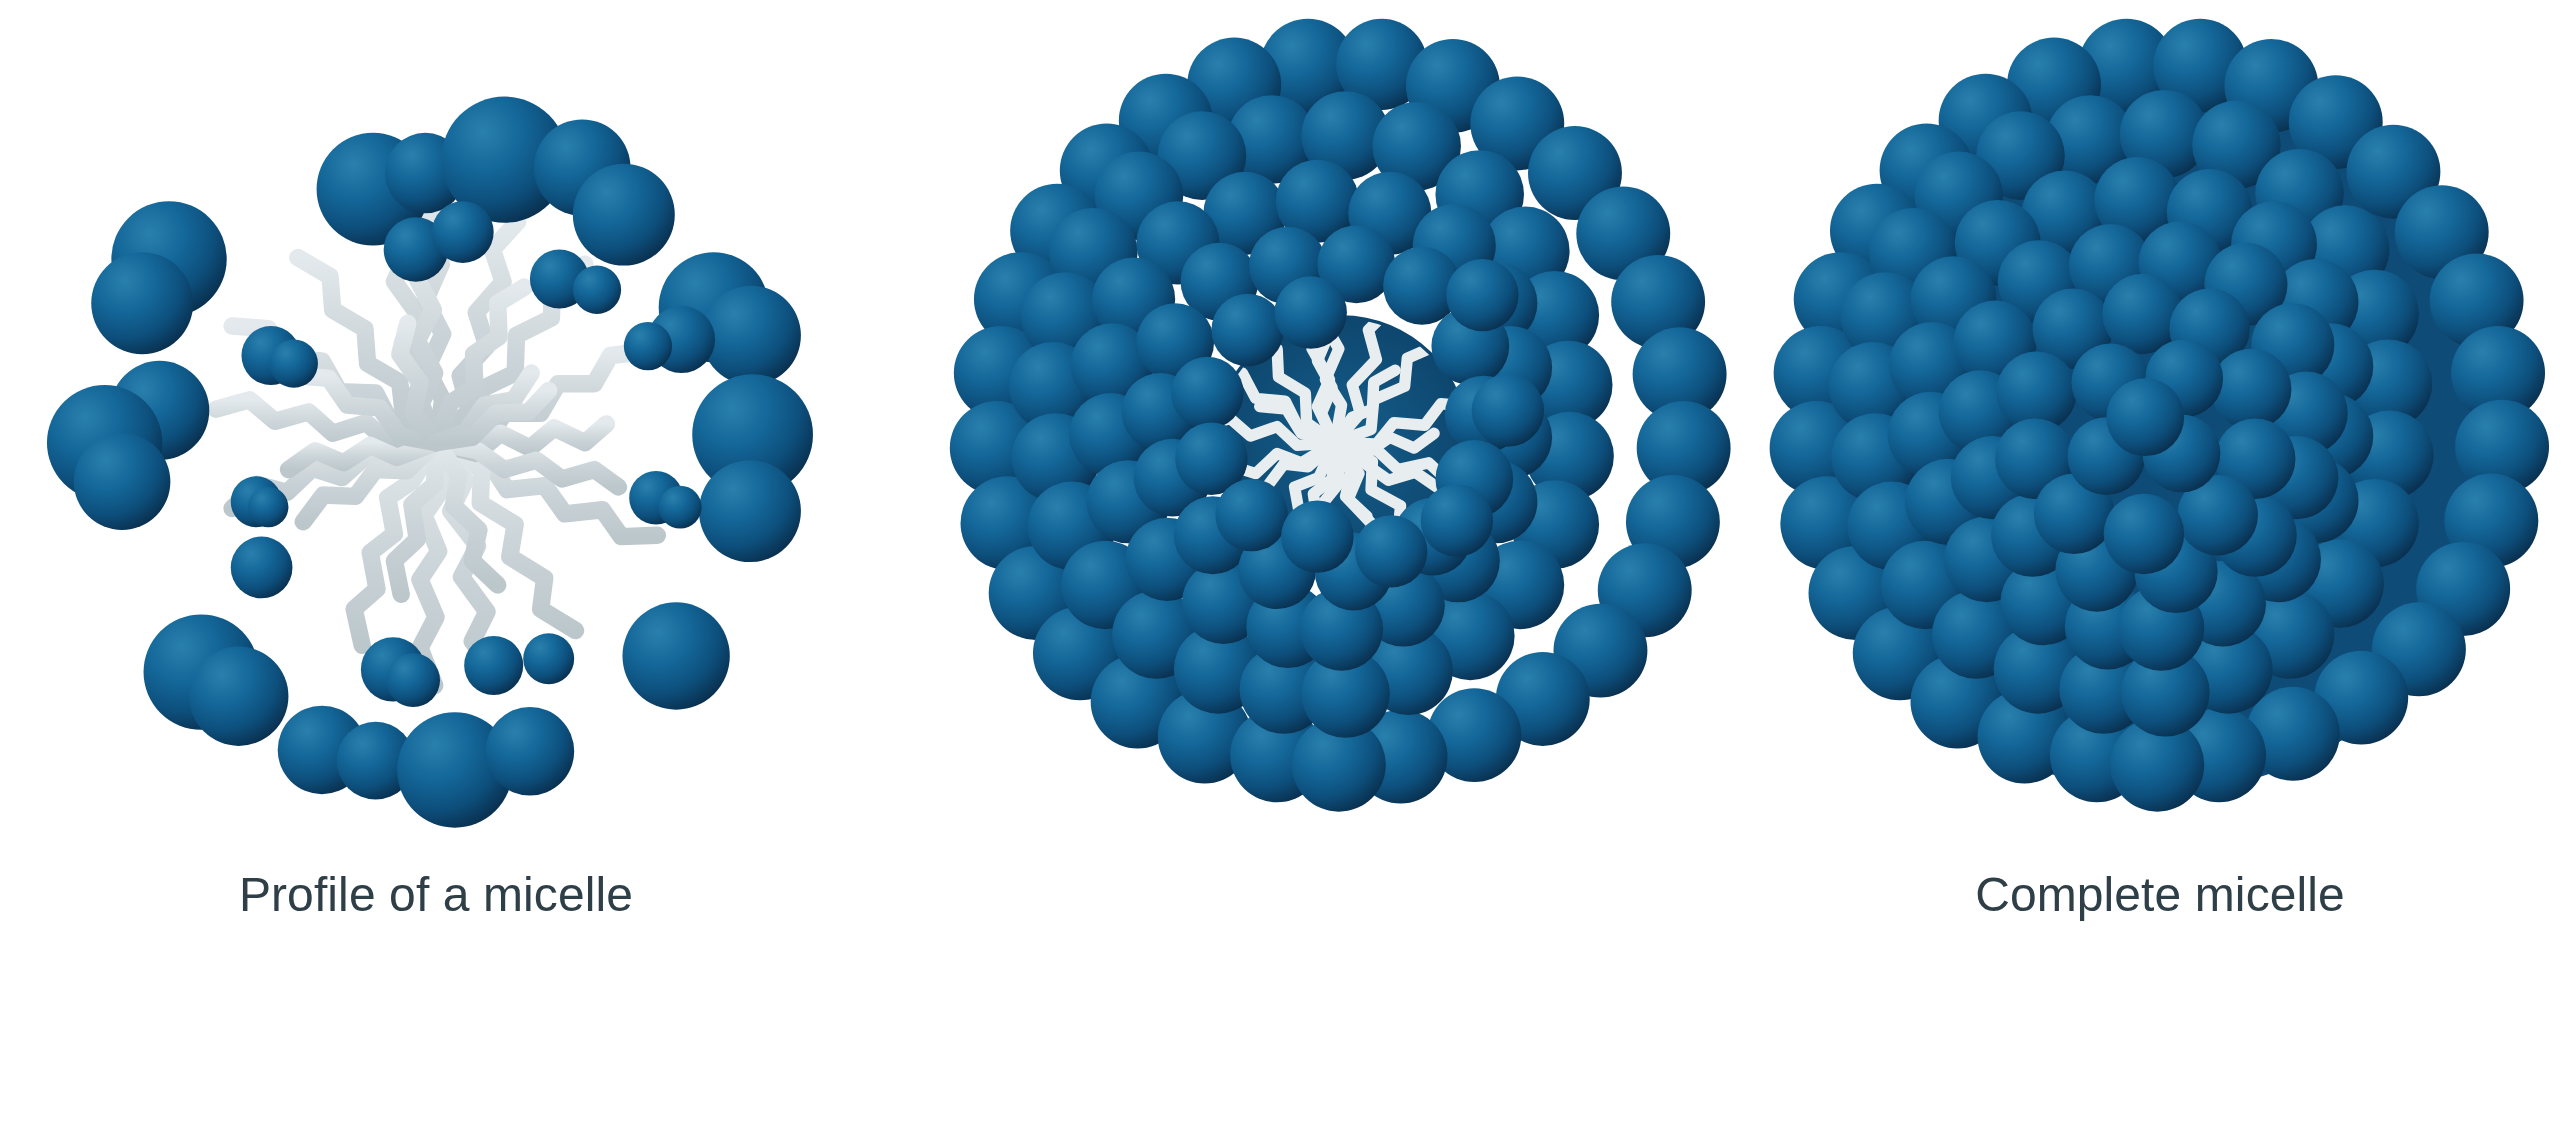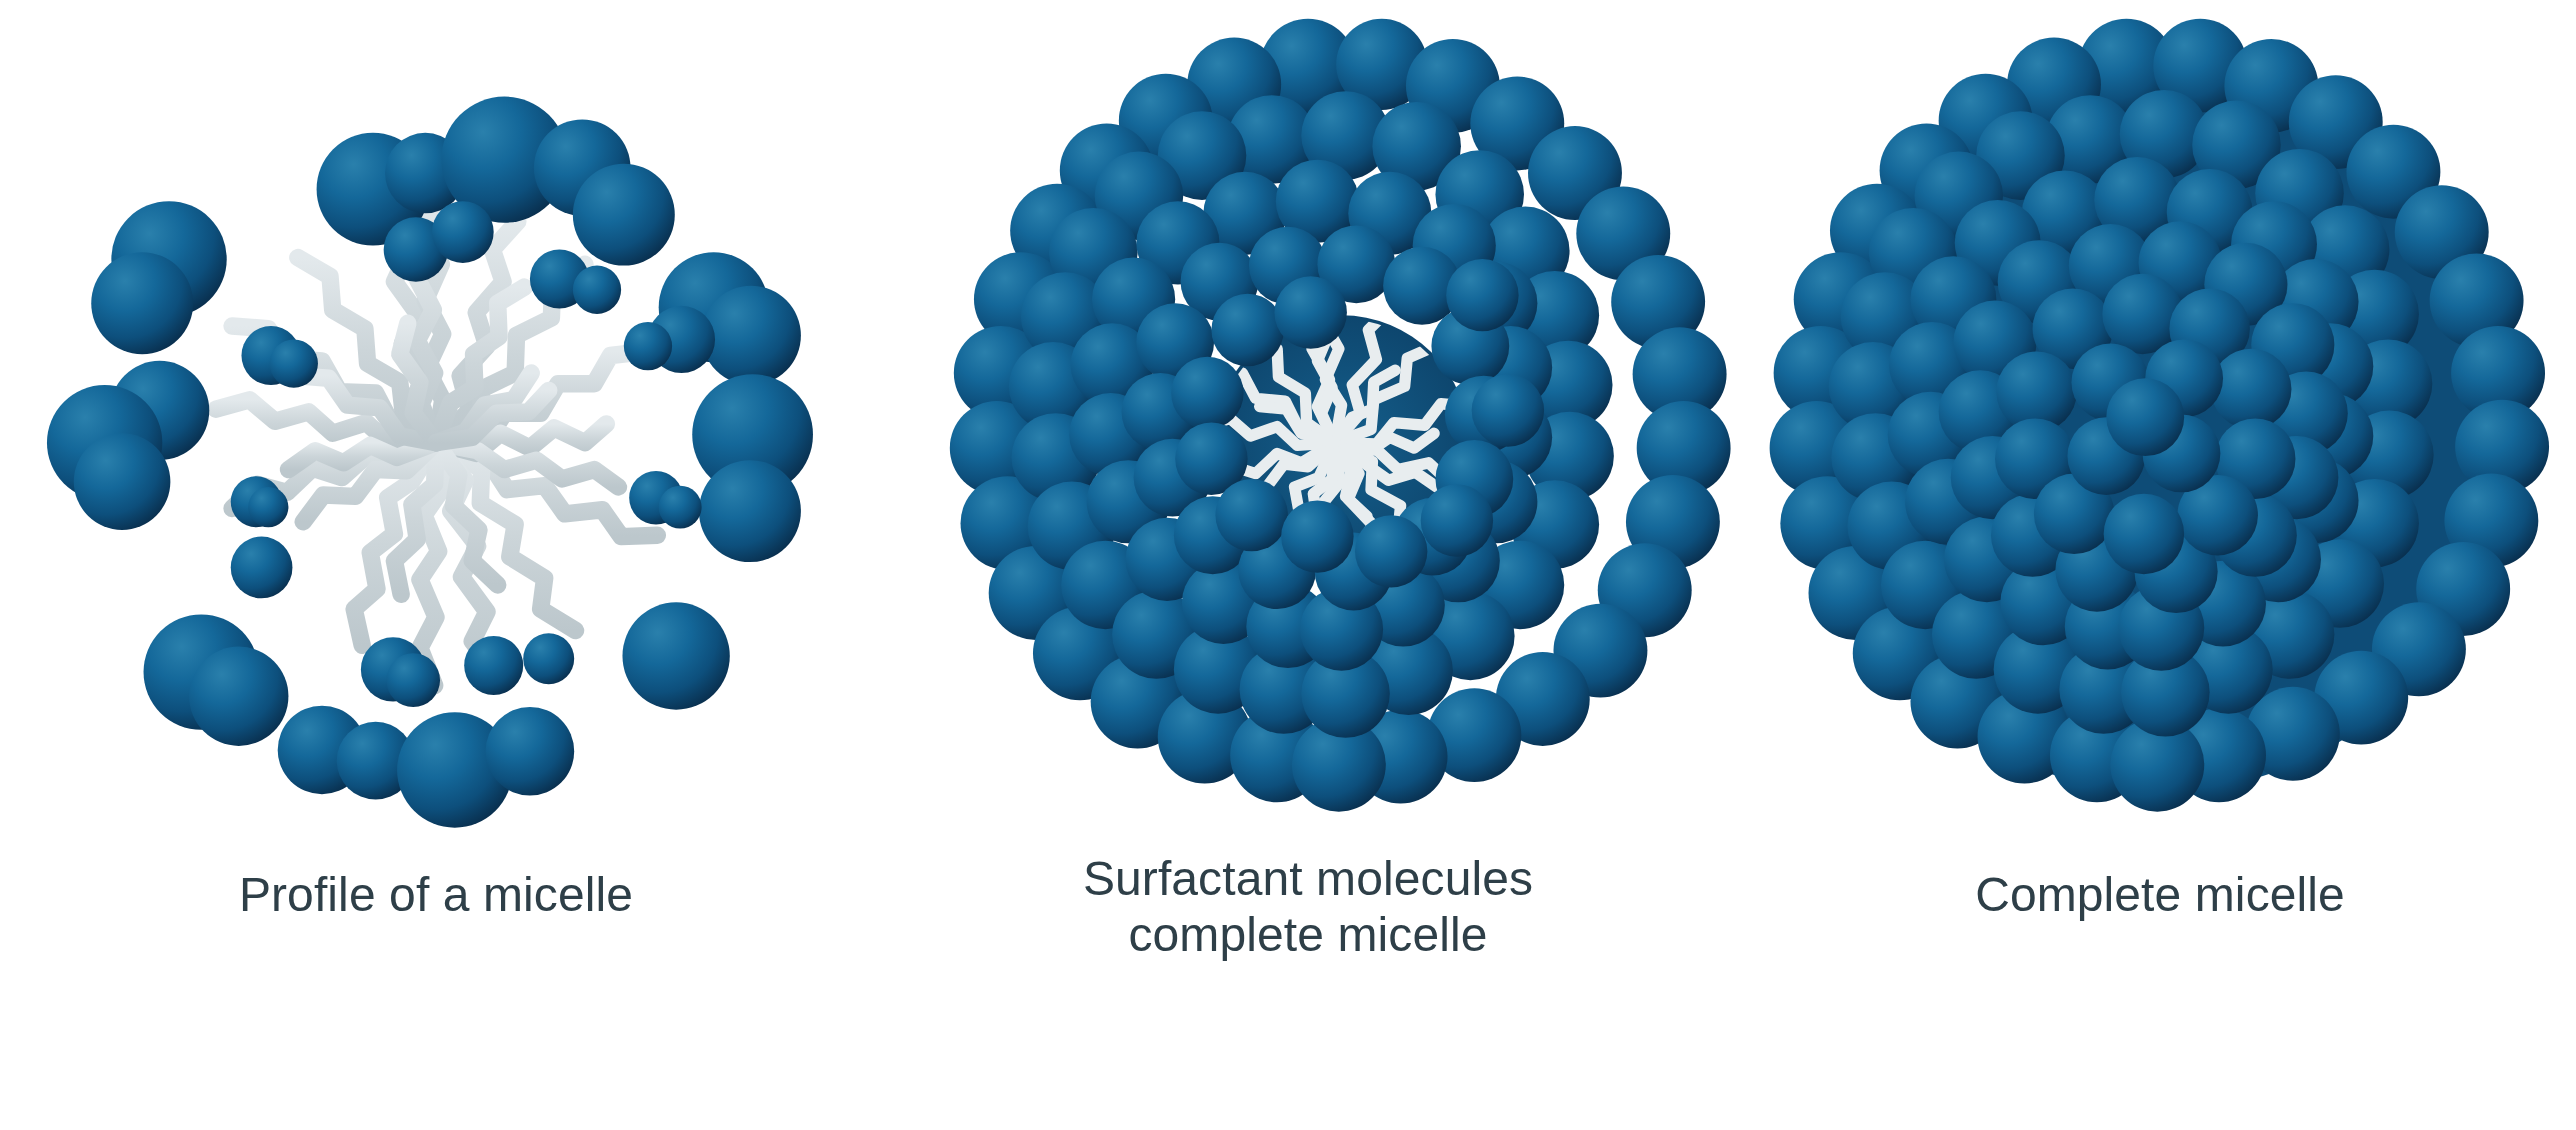--- a/index.html
+++ b/index.html
@@ -251,24 +251,20 @@
           <circle cx="506" cy="684" r="54"></circle>
         <circle cx="566" cy="768" r="54"></circle>
           <circle cx="664" cy="800" r="54"></circle>
         <circle cx="910" cy="440" r="54"></circle>
           <circle cx="948" cy="612" r="54"></circle>
         <circle cx="872" cy="776" r="54"></circle>
           <circle cx="774" cy="822" r="54"></circle>
       </g>
     </svg>
 
-    <div class="caption" style="top:851px;">
-      <div>Surfactant molecules</div>
-      <div>complete micelle</div>
-    </div>
   </div>
 
   <div class="panel" style="left:1744px;width:832px;">
     <svg class="figure" width="832" height="872" viewBox="0 0 1240 1300">
       <defs>
         <radialGradient id="hg3" cx="33%" cy="28%" r="78%">
           <stop offset="0%" stop-color="#2a80ac"></stop>
           <stop offset="38%" stop-color="#14689a"></stop>
           <stop offset="72%" stop-color="#0d4f7c"></stop>
           <stop offset="100%" stop-color="#092f4e"></stop>

